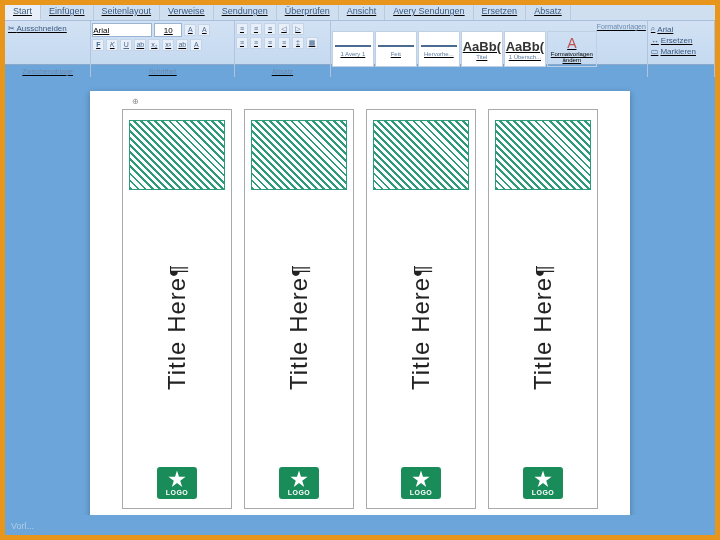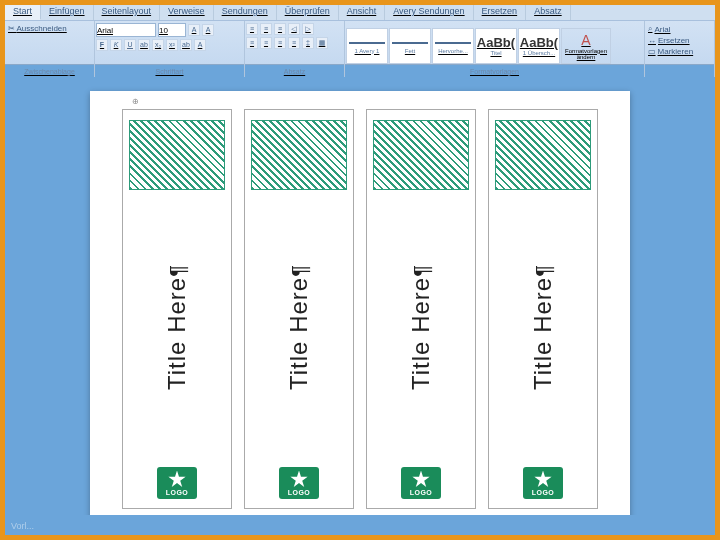--- a/index.html
+++ b/index.html
@@ -12,25 +12,25 @@
   .tab { padding: 1px 8px; color: #3a5a80; border-right: 1px solid #b8cbde; font-size: 9px; cursor: pointer; }
   .tab.active { background: #e8eff8; border-bottom: 1px solid #e8eff8; }
   .ribbon-body { display: flex; height: 56px; }
   .group { border-right: 1px solid #b0c5dd; padding: 2px 1px; display: flex; flex-direction: column; justify-content: space-between; }
   .group-label { font-size: 7px; color: #6c89ac; text-align: center; }
   .clip-group { width: 90px; }
   .clip-row { font-size: 8px; color: #3a5a80; padding: 1px 2px; }
   .font-group { width: 150px; }
   .font-row { display: flex; gap: 2px; align-items: center; }
   .font-select { width: 60px; height: 14px; font-size: 8px; border: 1px solid #9ab5d4; background: #fff; }
-  .size-select { width: 28px; height: 14px; font-size: 8px; border: 1px solid #9ab5d4; background: #fff; }
+  .size-select { width: 28px; height: 14px; font-size: 8px; border: 1px solid #9ab5d4; background: #fff; text-align: center; }
   .mini-btn { width: 12px; height: 12px; border: 1px solid #c5d5e8; background: #e8eff8; font-size: 7px; line-height: 10px; text-align: center; color: #4a6a90; }
   .para-group { width: 100px; }
   .para-row { display: flex; gap: 2px; }
-  .styles-group { flex: 1; display: flex; flex-direction: column; }
+  .styles-group { flex: 1; display: flex; flex-direction: row; }
   .styles-row { display: flex; gap: 1px; flex: 1; align-items: center; }
   .style-box { width: 42px; height: 36px; border: 1px solid #c0d0e4; background: #fff; display: flex; flex-direction: column; align-items: center; justify-content: center; font-size: 7px; }
   .style-preview { font-size: 9px; color: #333; }
   .style-box.big .style-preview { font-size: 13px; font-weight: bold; }
   .style-name { font-size: 6px; color: #5a7aa0; }
   .change-styles { width: 50px; height: 36px; border: 1px solid #c0d0e4; font-size: 6px; display: flex; flex-direction: column; align-items: center; justify-content: center; text-align: center; }
   .edit-group { width: 70px; }
   .edit-row { font-size: 8px; color: #3a5a80; padding: 1px 2px; display: flex; align-items: center; gap: 2px; }
   
   

